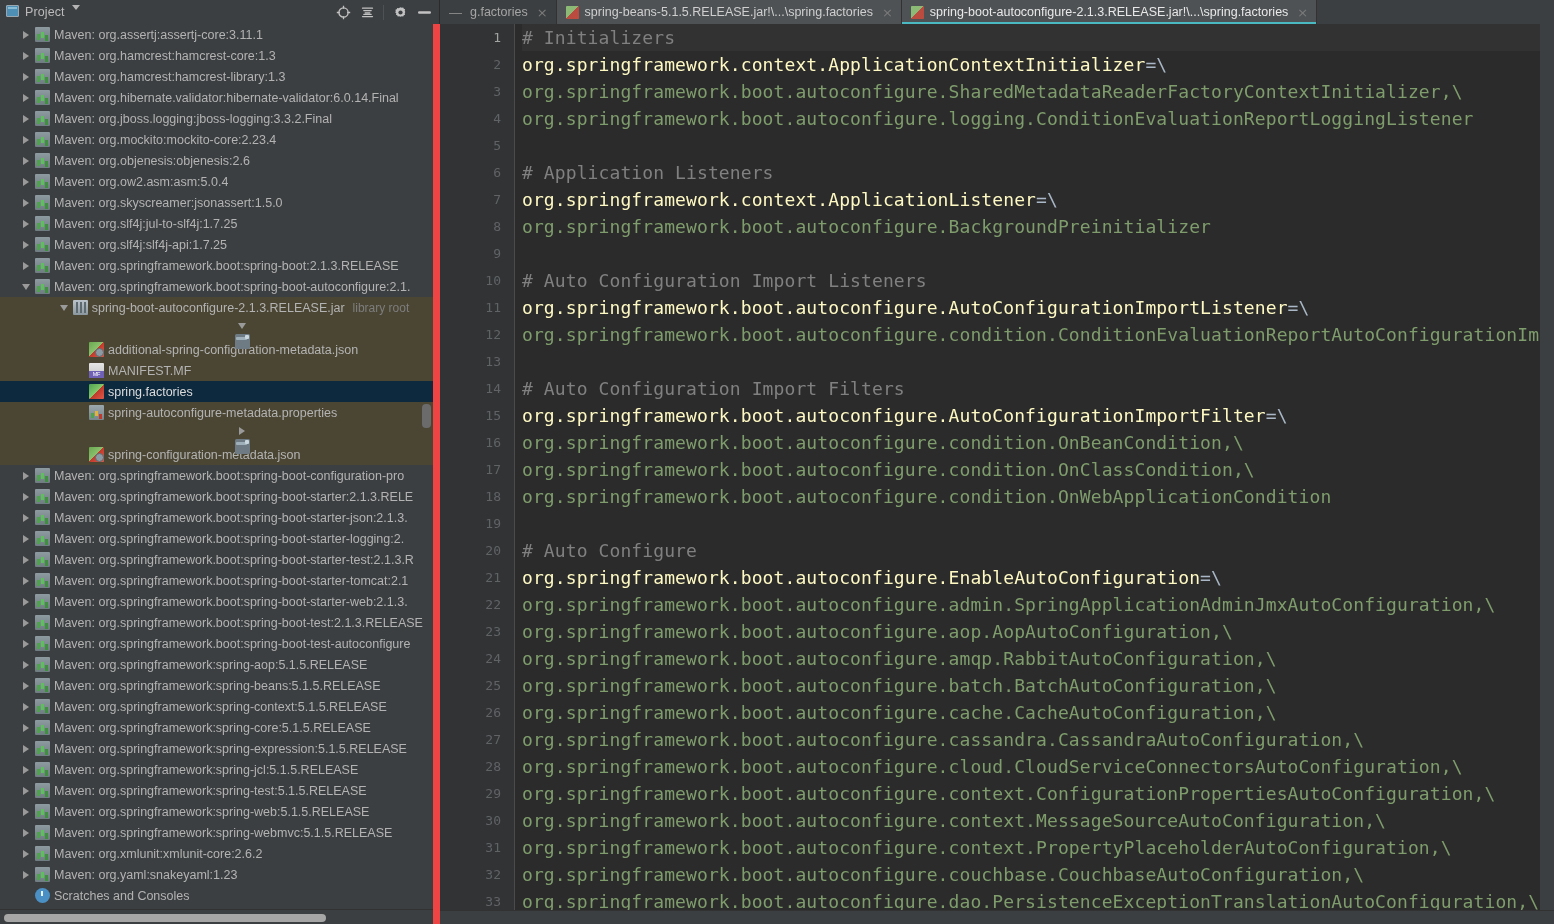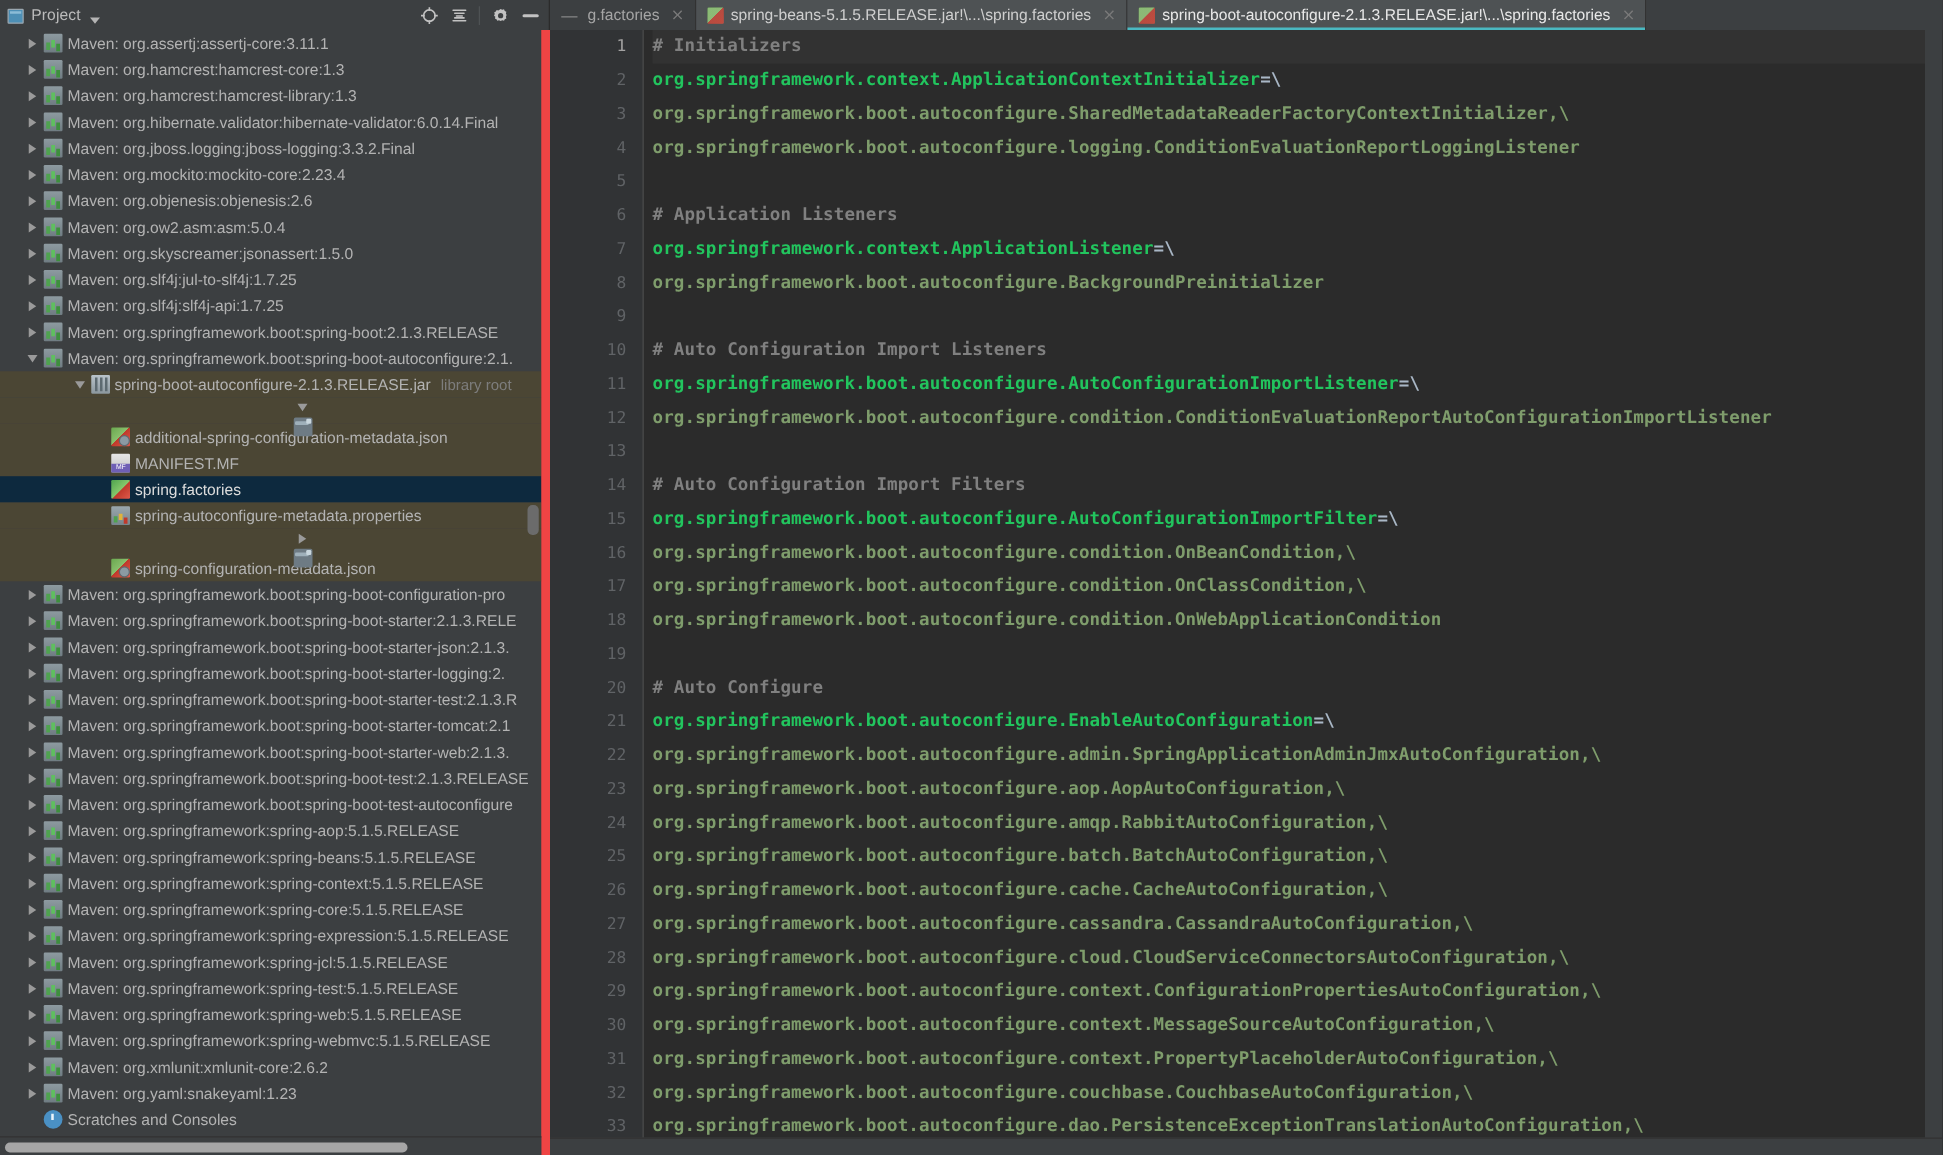--- a/index.html
+++ b/index.html
@@ -16,21 +16,21 @@
   .topbar { height:24px; display:flex; background:#3c3f41; flex:0 0 24px; }
 
   
   .tw-header {
     width:440px; flex:0 0 440px;
     display:flex; align-items:center;
     background:#3c3f41;
     padding:0 2px 0 6px;
     border-right:1px solid #2b2b2b;
   }
-  .tw-title { display:flex; align-items:flex-end; gap:6px; }
+  .tw-title { display:flex; align-items:flex-start; gap:6px; }
   .tw-title-label { color:#bbbbbb; font-size:12.5px; letter-spacing:.1px; }
   .tw-icon-proj {
     width:13px; height:12px; border:1.5px solid #9aa7b0; border-radius:1px;
     background:#4d8fb5; position:relative; flex:0 0 auto;
   }
   .tw-icon-proj:after{
     content:""; position:absolute; left:1px; right:1px; top:1px; height:2px; background:#8bbcd6;
   }
   .caret-dn {
     width:0;height:0;border-left:4px solid transparent;border-right:4px solid transparent;
@@ -181,26 +181,26 @@
     font-family:"DejaVu Sans Mono", monospace; font-size:13px; color:#606366;
     text-align:right; padding-top:0; position:relative;
   }
   .gutter .gl { height:27px; line-height:27px; padding-right:14px; }
   .gutter .gl.cur { color:#a4a3a3; }
   .gutter:after {
     content:""; position:absolute; right:0; top:0; bottom:0; width:1px; background:#4b4b4b;
   }
   .code {
     flex:1 1 auto; background:#2b2b2b; padding-left:7px;
-    font-family:"DejaVu Sans Mono", monospace; font-size:14px; white-space:pre; overflow:hidden;font-weight:bold;
+    font-family:"DejaVu Sans Mono", monospace; font-size:18px; white-space:pre; overflow:hidden;
   }
   .cl { height:27px; line-height:27px; letter-spacing:.1px; }
   .cl.caret { background:#323232; }
   .c-comment { color:#808080; }
-  .c-key { color:#22c55e; }
+  .c-key { color:#fef9c3; }
   .c-val { color:#7f9d6c; }
   .c-eq  { color:#a9b7c6; }
 
   .editor-right-strip {
     position:absolute; right:0; top:0; bottom:0; width:14px; background:#3c3f41;
   }
   .editor-bottom-strip {
     position:absolute; left:0; right:0; bottom:0; height:14px; background:#3c3f41;
     border-top:1px solid #323232;
   }

